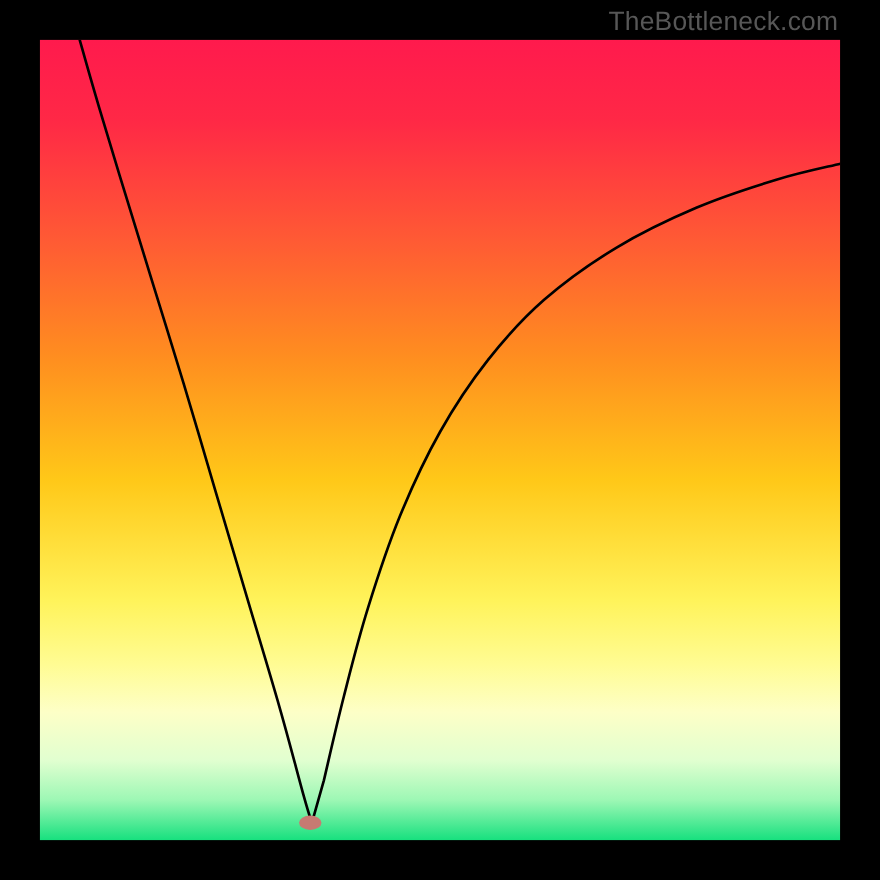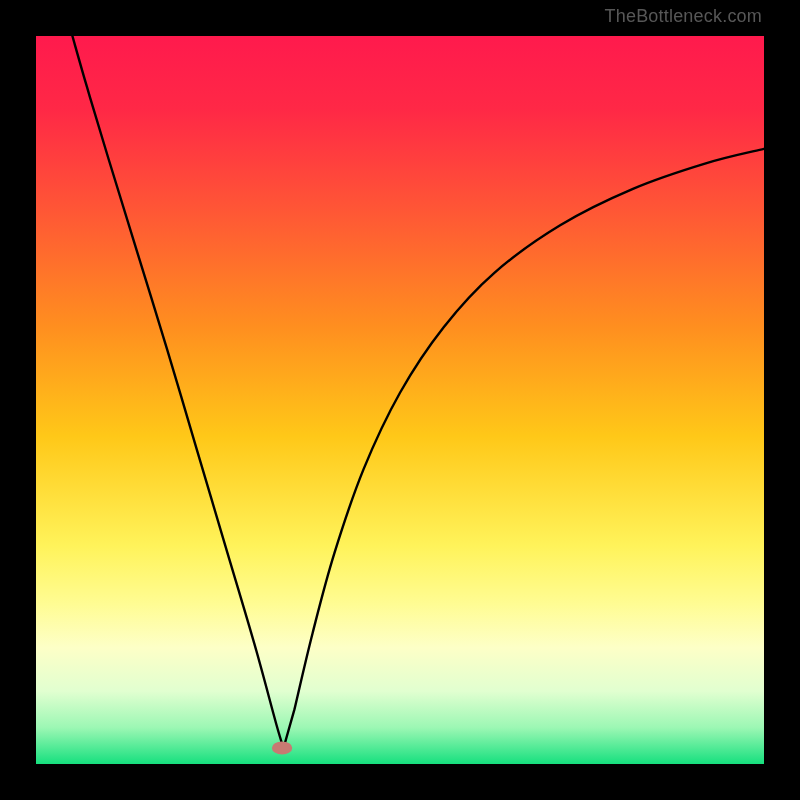--- a/index.html
+++ b/index.html
@@ -17,21 +17,21 @@
     top: 36px;
     width: 728px;
     height: 728px;
     overflow: hidden;
   }
   .watermark {
     position: absolute;
     top: 6px;
     right: 38px;
     color: #575757;
-    font-size: 18px;
+    font-size: 24px;
     font-weight: 500;
     letter-spacing: 0.2px;
     z-index: 5;
   }
   svg {
     display: block;
   }
 </style>
 </head>
 <body>

